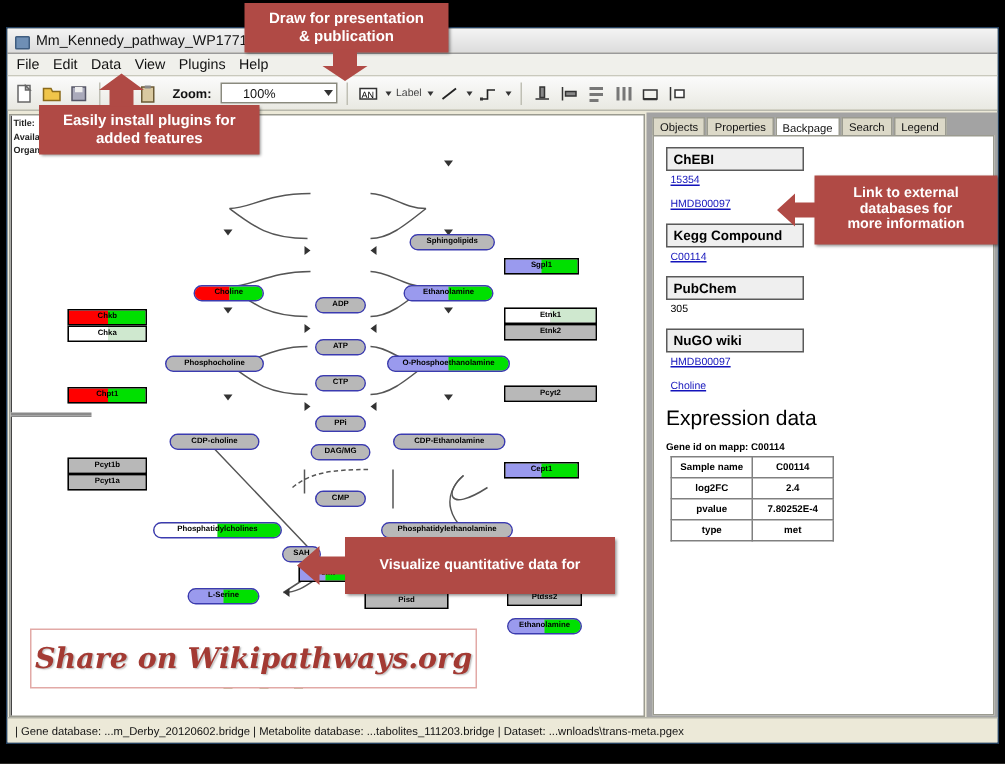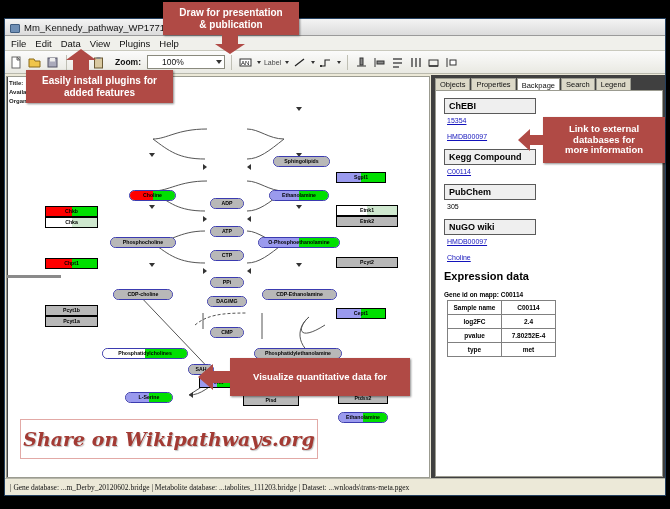--- a/index.html
+++ b/index.html
@@ -30,21 +30,21 @@
   .combo .arr{position:absolute;right:2px;top:4px;width:0;height:0;border-left:3px solid transparent;
          border-right:3px solid transparent;border-top:4px solid #333;}
   .mini-lbl{font-size:7px;color:#444;}
   .dd{width:0;height:0;border-left:2.5px solid transparent;border-right:2.5px solid transparent;
       border-top:3.5px solid #333;margin-left:1px;flex:none;}
 
   
   #wbody{position:absolute;left:0;top:56px;right:0;bottom:16px;display:flex;}
   #canvaswrap{position:relative;width:424px;background:#fff;border:1px solid #9b9b90;box-sizing:border-box;
               margin:1px;overflow:hidden;}
-  #sidewrap{position:relative;flex:1;background:#404040;overflow:hidden;}
+  #sidewrap{position:relative;flex:1;background:#a3a3a3;overflow:hidden;}
 
   
   .infolbl{position:absolute;font-size:6px;color:#222;font-weight:bold;}
 
   
   .node{position:absolute;box-sizing:border-box;display:flex;align-items:center;justify-content:center;
         font-size:5.2px;color:#000;text-align:center;line-height:1;overflow:hidden;font-weight:bold;}
   .metab{border:1px solid #3b3bb0;border-radius:8px;background:#b8b8b8;}
   .gene{border:1px solid #000;background:#b8b8b8;}
   .half{position:absolute;top:0;bottom:0;}
@@ -66,30 +66,30 @@
             border-bottom:1px solid #9b9b90;}
   .tab{font-size:7.5px;padding:1px 4px 1px 4px;border:1px solid #9b9b90;border-bottom:none;
        background:#dcd9c8;color:#111;margin-right:1px;cursor:default;}
   .tab.sel{background:#fff;font-weight:normal;position:relative;top:1px;padding-top:2px;}
   #backpage{position:absolute;left:4px;top:15px;right:2px;bottom:2px;background:#fff;
             border:1px solid #9b9b90;box-sizing:border-box;overflow:hidden;padding:7px 0 0 8px;}
   .dbhdr{width:92px;border:1px solid #5a5a5a;background:#efefef;font-size:9px;font-weight:bold;
          color:#000;padding:2px 4px;box-sizing:border-box;margin-bottom:3px;}
   .dblink{font-size:7px;color:#1313bb;text-decoration:underline;margin:0 0 9px 3px;display:block;cursor:pointer;}
   .dbplain{font-size:7px;color:#000;margin:0 0 9px 3px;display:block;}
-  .exphdr{font-size:11px;font-weight:bold;color:#000;margin:4px 0 9px 0;}
+  .exphdr{font-size:14px;font-weight:normal;color:#000;margin:4px 0 9px 0;}
   .geneid{font-size:6.5px;font-weight:bold;color:#000;margin-bottom:2px;}
   table.expr{border-collapse:collapse;margin-left:3px;}
   table.expr td{border:1px solid #808080;font-size:6.5px;font-weight:bold;color:#000;
                 text-align:center;padding:2px 3px;min-width:47px;height:9px;}
 
   
   #statusbar{position:absolute;left:0;right:0;bottom:0;height:16px;background:#ece9d8;
              border-top:1px solid #b6b6aa;display:flex;align-items:center;}
-  #statusbar .st{font-size:7.5px;color:#111;margin-left:5px;white-space:nowrap;font-family:Liberation Serif, serif;}
+  #statusbar .st{font-size:7.5px;color:#111;margin-left:5px;white-space:nowrap;}
 
   
   .callout{position:absolute;background:#b04a45;color:#fff;font-weight:bold;text-align:center;
            box-shadow:1px 1px 2px rgba(0,0,0,.45);z-index:50;display:flex;align-items:center;
            justify-content:center;line-height:1.15;padding:3px 6px;box-sizing:border-box;}
   .cpoint{position:absolute;width:0;height:0;z-index:50;}
   .share{position:absolute;background:#fff;border:1px solid #e2a9a6;color:#a33a33;
          font-family:"DejaVu Serif",serif;font-style:italic;font-weight:bold;
          display:flex;align-items:center;justify-content:center;z-index:50;
          text-shadow:1px 1px 1px rgba(150,150,150,.6);}

